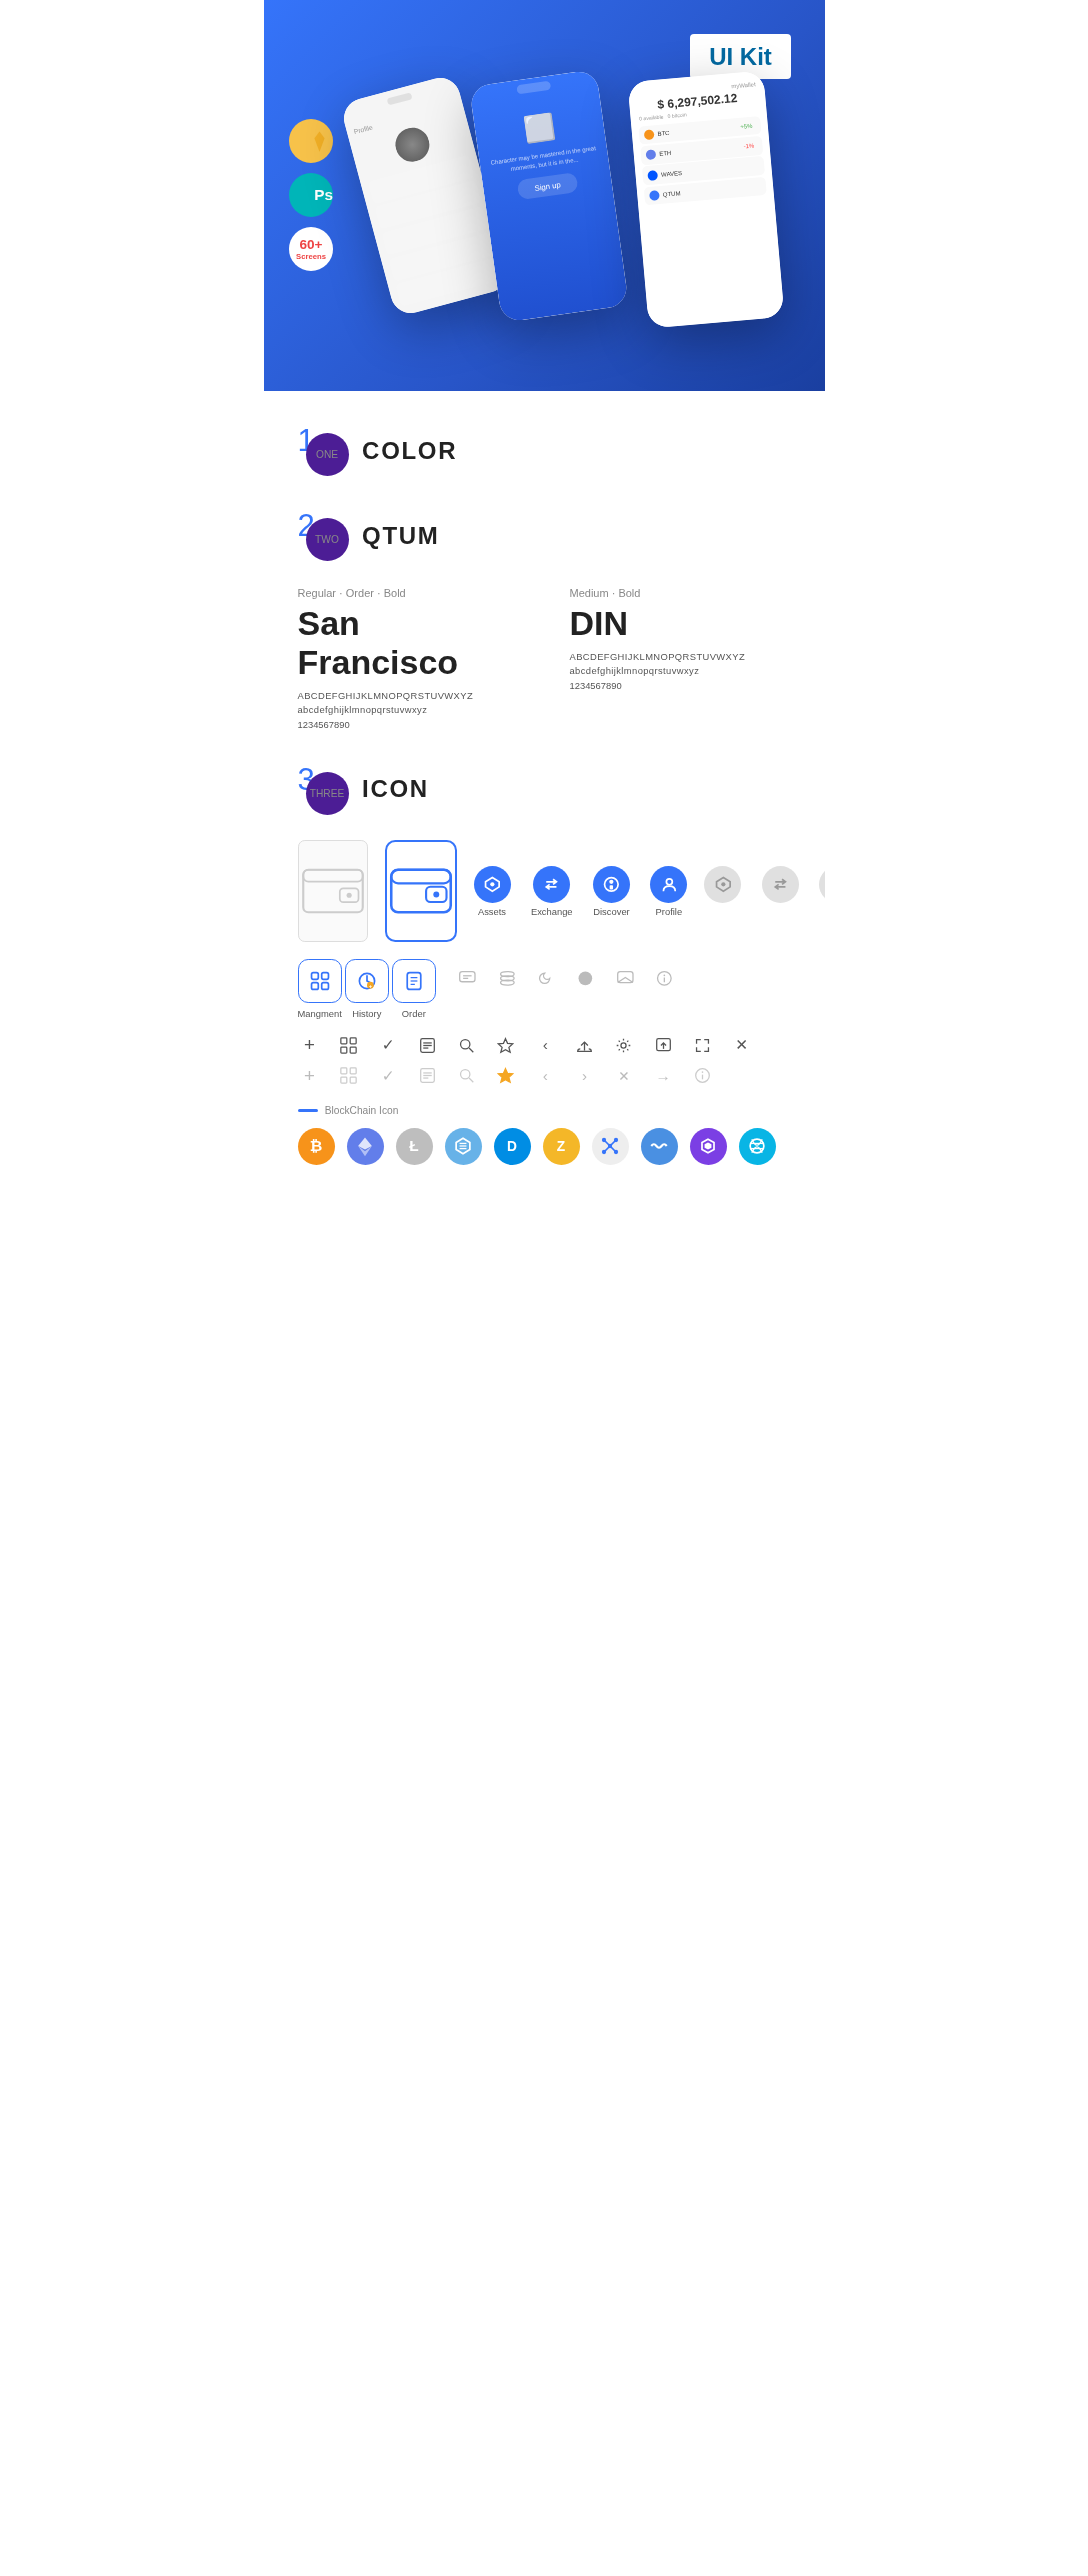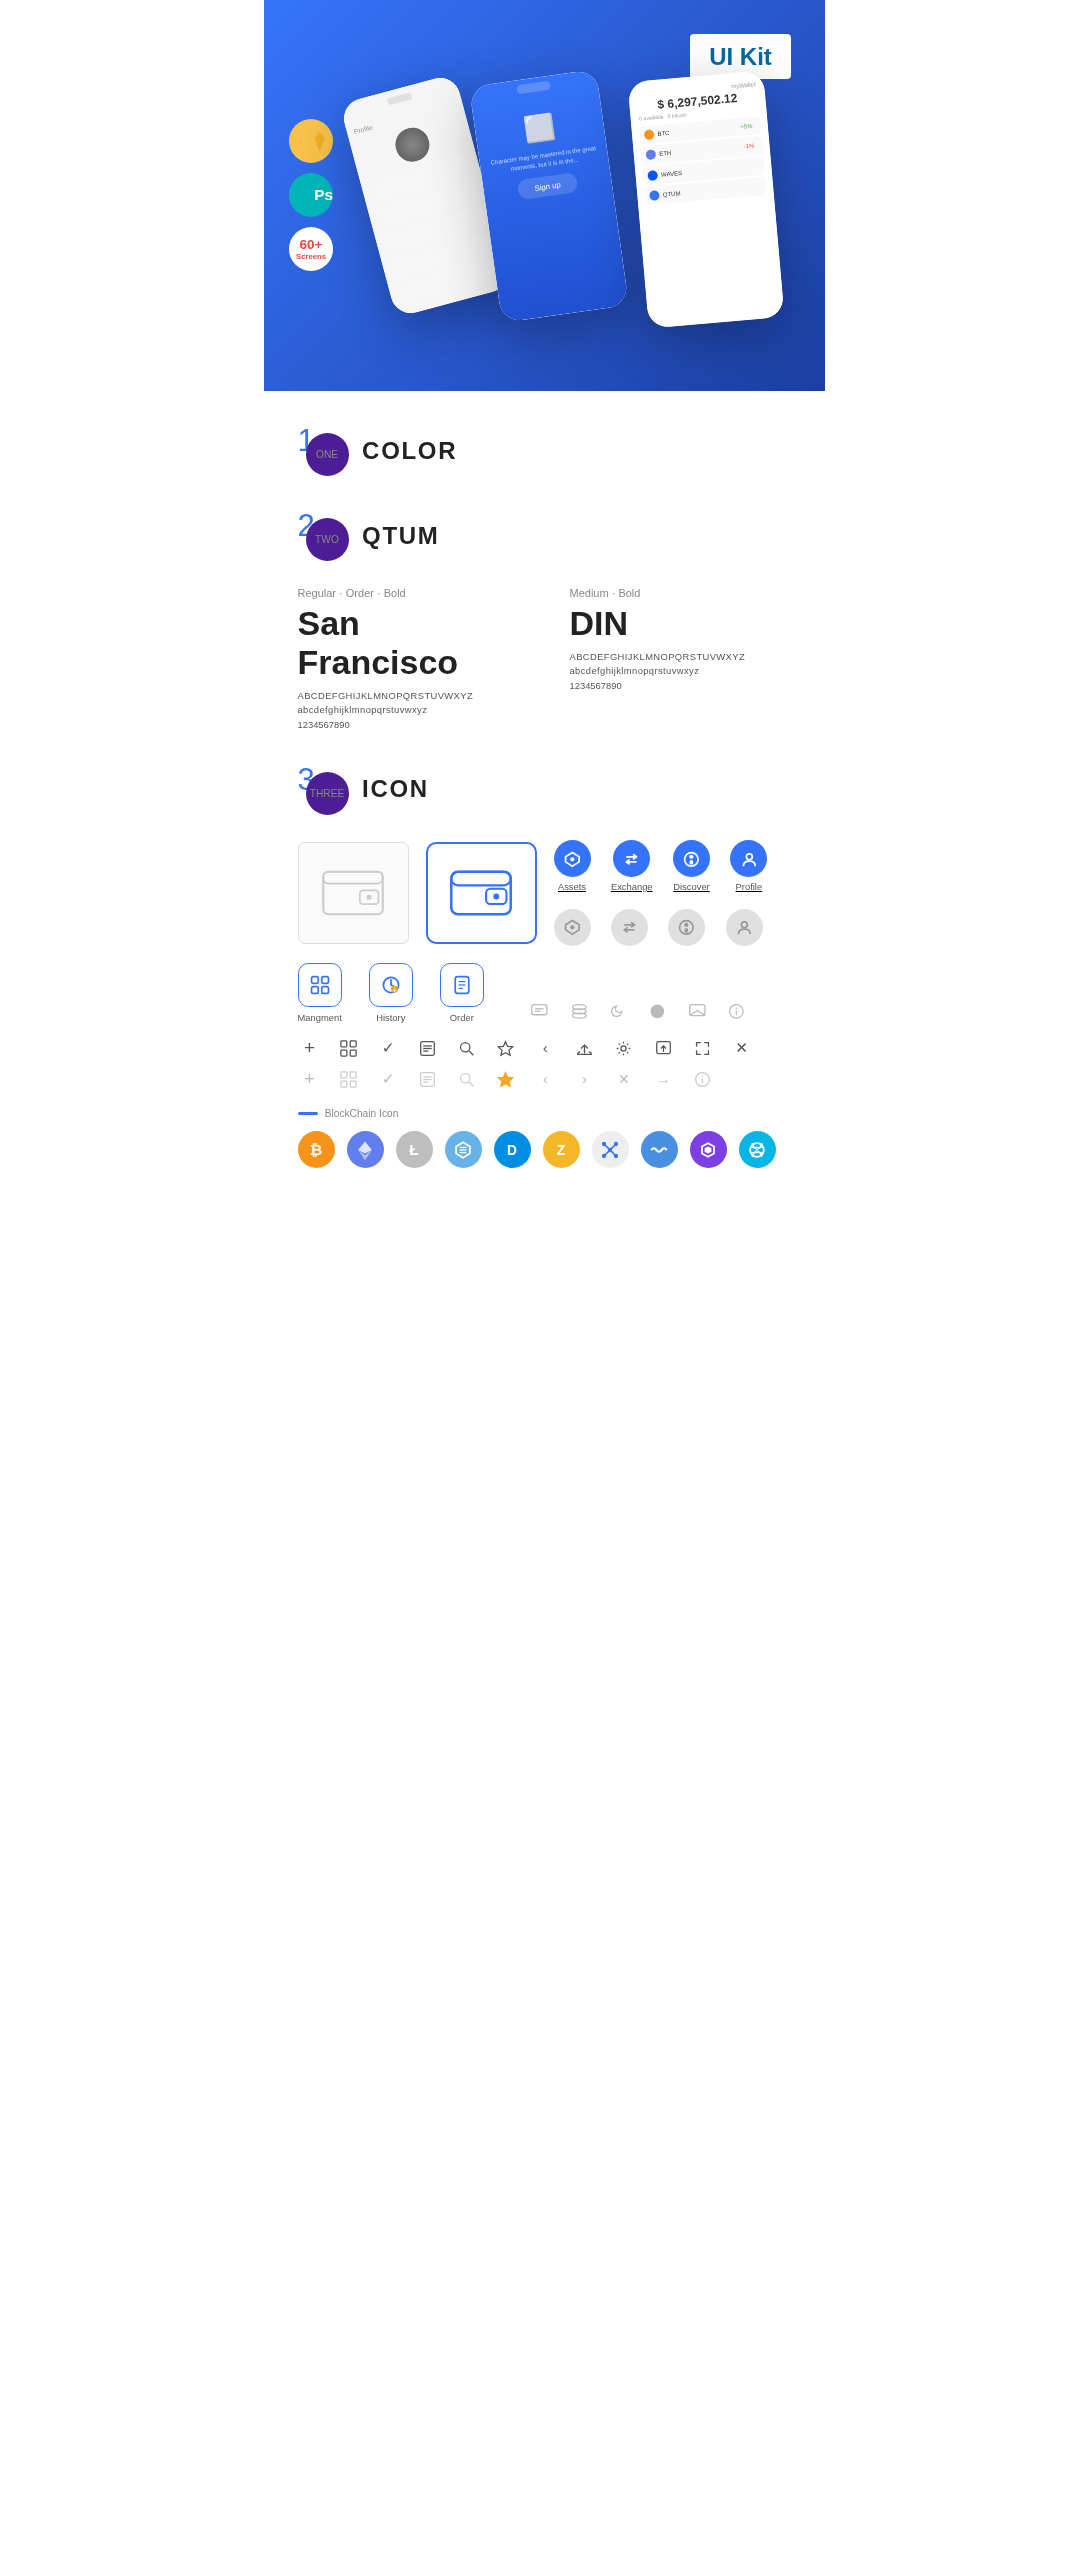--- a/index.html
+++ b/index.html
@@ -269,23 +269,22 @@
       border-radius: 10.2px;
       display: flex;
       align-items: center;
       justify-content: center;
       font-size: 47px;
       color: #3574FA;
       background: #fff;
     }
     .icon-nav-group {
       display: flex;
-      flex-direction: column;
+      flex-direction: row;
       gap: 17px;
-      text-decoration: underline;
     }
     .icon-nav-row {
       display: flex;
       gap: 20.4px;
     }
     .icon-nav-item {
       display: flex;
       flex-direction: column;
       align-items: center;
       gap: 3.4px;
@@ -619,21 +618,21 @@
               <svg width="18.7" height="18.7" viewBox="0 0 22 22">
                   <circle cx="11" cy="8" r="3.5" fill="none" stroke="#999" stroke-width="2"></circle>
                   <path d="M4 19 Q4 13 11 13 Q18 13 18 19" stroke="#999" stroke-width="2" fill="none"></path>
                 </svg>
             </div>
           </div>
         </div>
       </div>
     </div>
 
-    <div style="display:flex; align-items:flex-end; gap:27px; margin-bottom:13.6px; flex-wrap:wrap;">
+    <div style="display:flex; align-items:flex-start; gap:3px; margin-bottom:13.6px; flex-wrap:wrap;">
 
       <div class="icon-app-item">
         <div class="icon-app-circle">
           <svg width="22" height="22" viewBox="0 0 26 26">
               <rect x="3" y="3" width="8" height="8" rx="2" stroke="#3574FA" stroke-width="2" fill="none"></rect>
               <rect x="3" y="15" width="8" height="8" rx="2" stroke="#3574FA" stroke-width="2" fill="none"></rect>
               <rect x="15" y="3" width="8" height="8" rx="2" stroke="#3574FA" stroke-width="2" fill="none"></rect>
               <rect x="15" y="15" width="8" height="8" rx="2" stroke="#3574FA" stroke-width="2" fill="none"></rect>
             </svg>
         </div>

